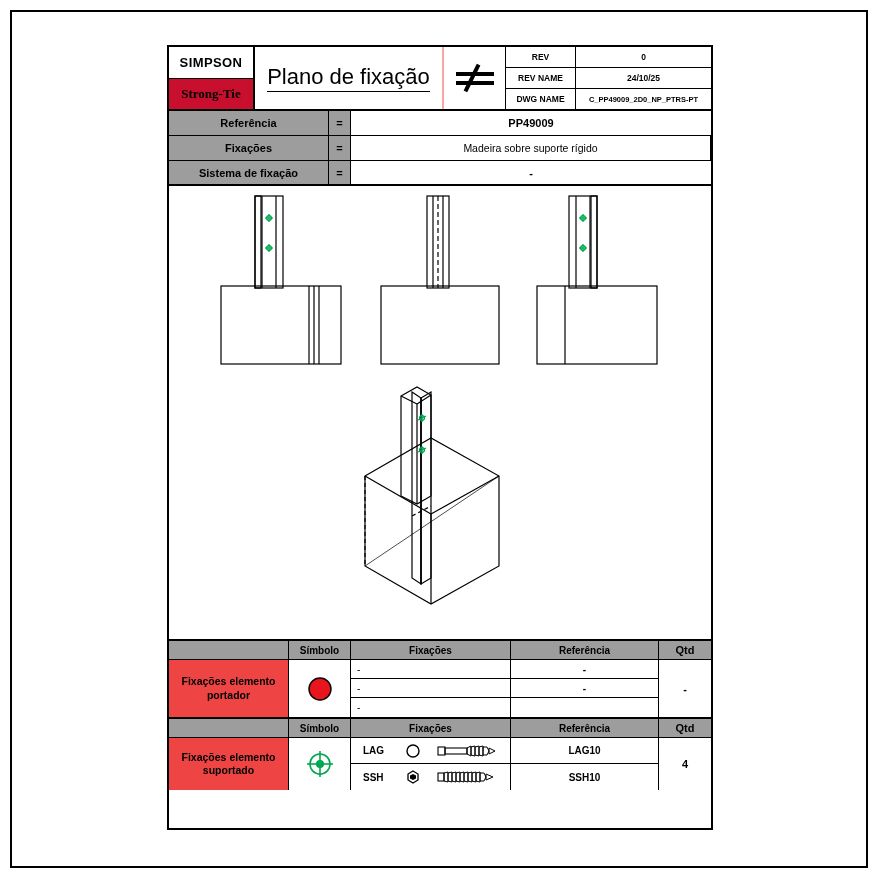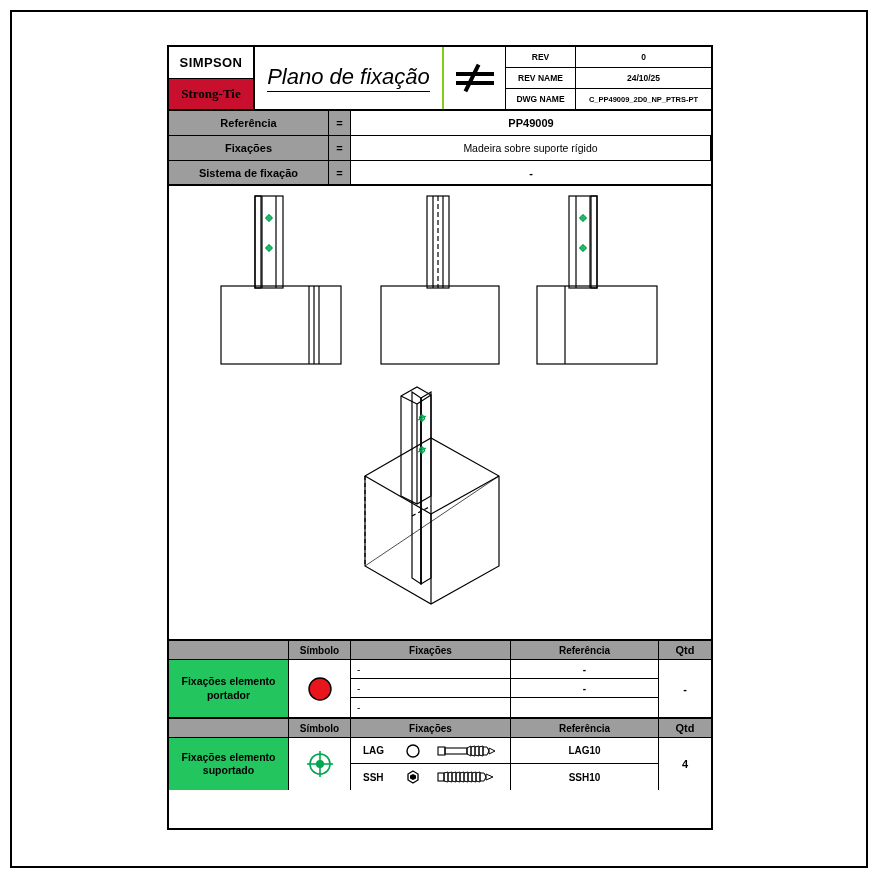--- a/index.html
+++ b/index.html
@@ -39,21 +39,21 @@
     font-weight:bold;font-size:13px;letter-spacing:.4px;
   }
   .logo-bot{
     flex:1;background:#c8102e;color:#000000;
     display:flex;align-items:center;justify-content:center;
     font-family:"Liberation Serif", serif;
     font-weight:bold;font-size:13px;
   }
   .title-cell{
     flex:1;display:flex;align-items:center;justify-content:center;
-    border-right:2px solid #84cc16;box-sizing:border-box;font-style:italic;
+    border-right:2px solid #fca5a5;box-sizing:border-box;
   }
   .title-cell span{
     font-size:22px;border-bottom:1.5px solid #000;padding-bottom:1px;
   }
   .sym-cell{
     width:62px;border-right:1px solid #000;box-sizing:border-box;
     display:flex;align-items:center;justify-content:center;
   }
   .meta-cell{
     width:205px;display:flex;flex-direction:column;box-sizing:border-box;
@@ -104,21 +104,21 @@
 
   
   .legend{border-bottom:2px solid #000;box-sizing:border-box;}
   .legend:last-child{border-bottom:none;}
   .lg-head{
     display:flex;height:19px;border-bottom:1px solid #000;box-sizing:border-box;
     background:#9d9d9d;font-size:10px;font-weight:bold;
   }
   .lg-body{display:flex;}
   .c-name{
-    width:120px;background:#22c55e;border-right:1px solid #000;box-sizing:border-box;
+    width:120px;background:#ef4444;border-right:1px solid #000;box-sizing:border-box;
     display:flex;align-items:center;justify-content:center;text-align:center;
     font-size:10.5px;font-weight:bold;line-height:1.25;
   }
   .c-sym{
     width:62px;border-right:1px solid #000;box-sizing:border-box;
     display:flex;align-items:center;justify-content:center;
   }
   .c-fix{
     width:160px;border-right:1px solid #000;box-sizing:border-box;
   }

